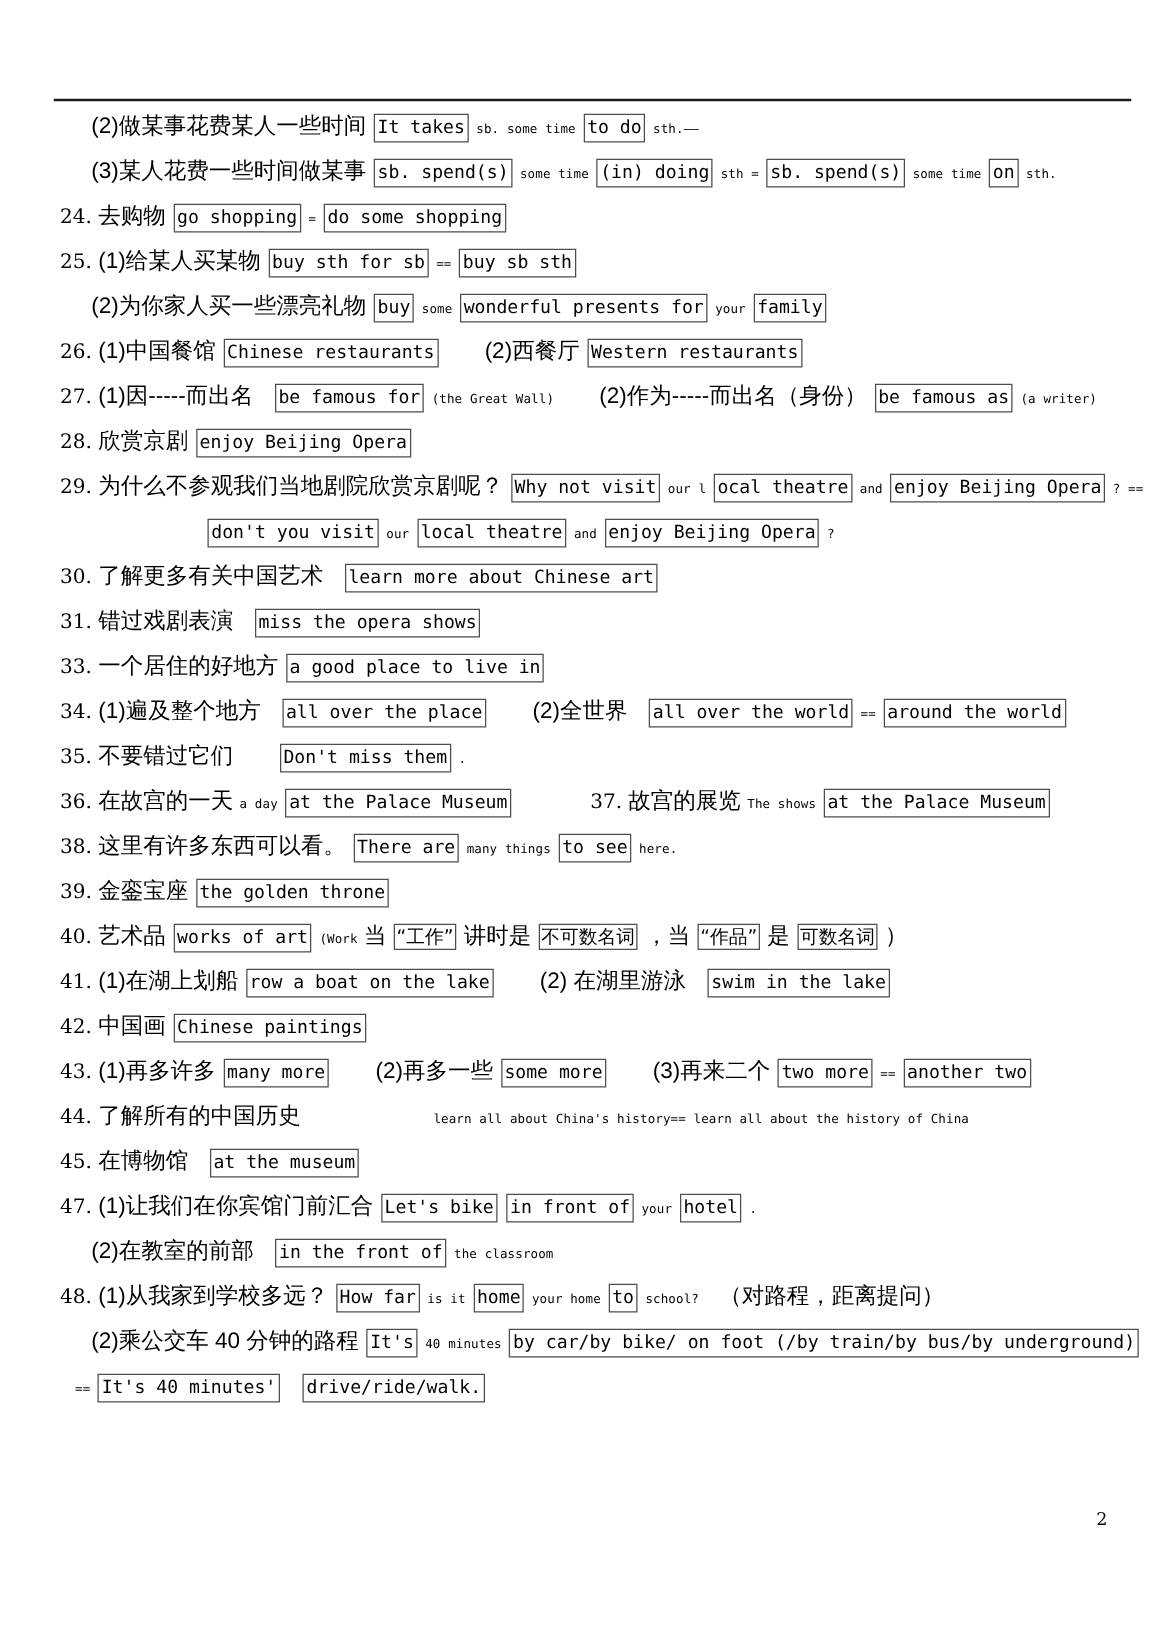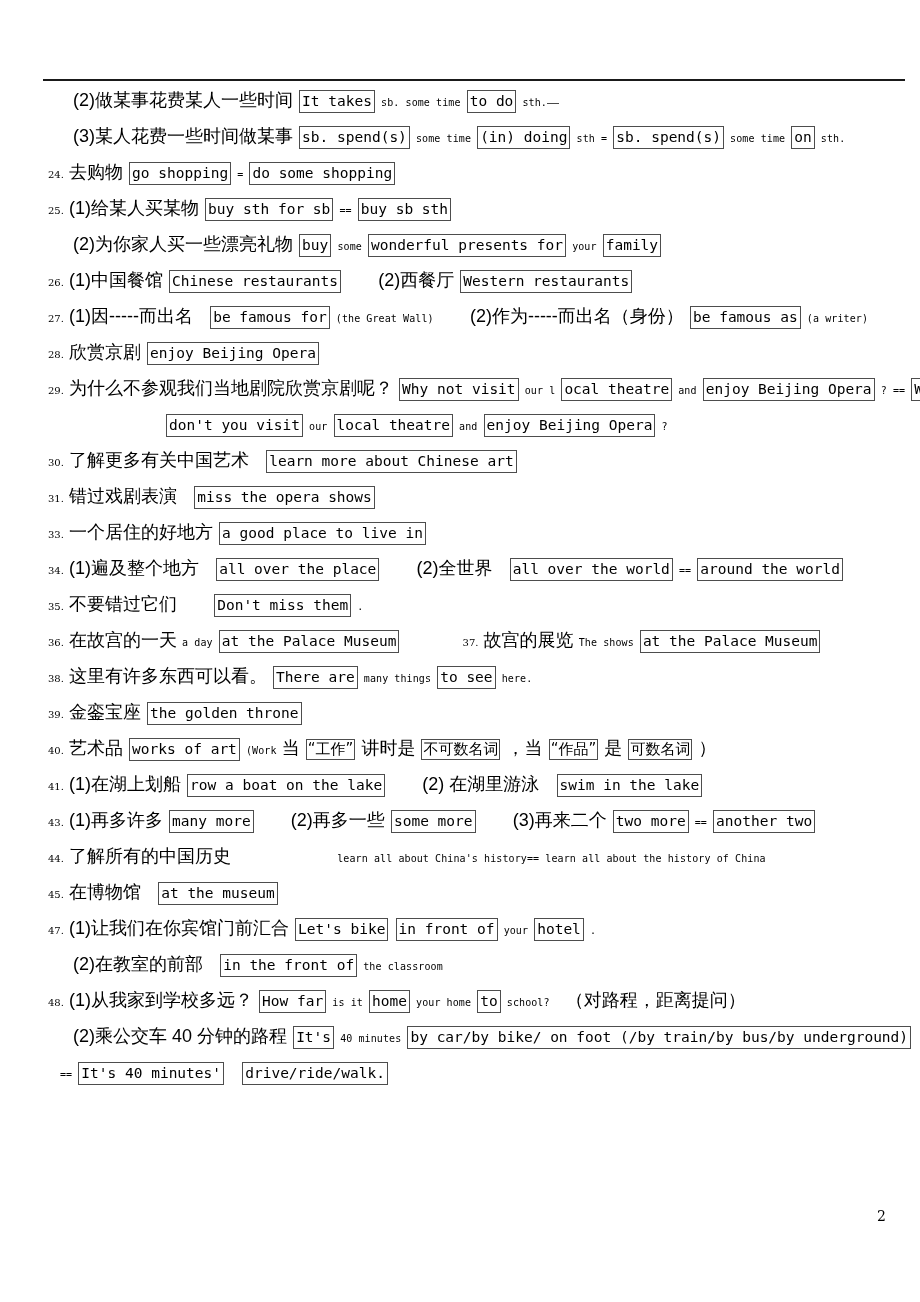--- a/index.html
+++ b/index.html
@@ -58,21 +58,21 @@
   .ind-3 { padding-left: 12px; }
 
   
   .cn {
     font-family: Liberation Sans, sans-serif;
     font-size: 18px;
     letter-spacing: 0px;
   }
   .num {
     font-family: "DejaVu Serif", "Liberation Serif", serif;
-    font-size: 10px;
+    font-size: 16px;
   }
   .en {
     font-family: "DejaVu Sans Mono", "Liberation Mono", monospace;
     font-size: 10px;
     letter-spacing: 0.1px;
   }
   
   .box {
     display: inline-block;
     border: 1px solid #4d4d4d;
@@ -124,20 +124,21 @@
       <div class="line"><span class="line-inner ind-0"><span class="num">30.</span> <span class="cn">了解更多有关中国艺术</span> <span class="sp"></span> <span class="box">learn more about Chinese art</span> </span></div>
       <div class="line"><span class="line-inner ind-0"><span class="num">31.</span> <span class="cn">错过戏剧表演</span> <span class="sp"></span> <span class="box">miss the opera shows</span> </span></div>
       <div class="line"><span class="line-inner ind-0"><span class="num">33.</span> <span class="cn">一个居住的好地方</span> <span class="box">a good place to live in</span> </span></div>
       <div class="line"><span class="line-inner ind-0"><span class="num">34.</span> <span class="cn">(1)遍及整个地方</span> <span class="sp"></span> <span class="box"> all over the place </span> <span class="sp-lg"></span> <span class="cn">(2)全世界</span> <span class="sp"></span> <span class="box">all over the world</span> <span class="en">==</span> <span class="box">around the world</span> </span></div>
       <div class="line"><span class="line-inner ind-0"><span class="num">35.</span> <span class="cn">不要错过它们</span> <span class="sp-lg"></span> <span class="box">Don't miss them</span> <span class="en">.</span> </span></div>
       <div class="line"><span class="line-inner ind-0"><span class="num">36.</span> <span class="cn">在故宫的一天</span> <span class="en">a day</span> <span class="box">at the Palace Museum</span> <span class="sp-xl"></span> <span class="num">37.</span> <span class="cn">故宫的展览</span> <span class="en">The shows</span> <span class="box">at the Palace Museum</span> </span></div>
       <div class="line"><span class="line-inner ind-0"><span class="num">38.</span> <span class="cn">这里有许多东西可以看。</span> <span class="box">There are</span> <span class="en">many things</span> <span class="box">to see</span> <span class="en">here.</span> </span></div>
       <div class="line"><span class="line-inner ind-0"><span class="num">39.</span> <span class="cn">金銮宝座</span> <span class="box">the golden throne</span> </span></div>
       <div class="line"><span class="line-inner ind-0"><span class="num">40.</span> <span class="cn">艺术品</span> <span class="box">works of art</span> <span class="en">(Work</span> <span class="cn">当</span> <span class="box cnbox">“工作”</span> <span class="cn">讲时是</span> <span class="box cnbox">不可数名词</span> <span class="cn">，当</span> <span class="box cnbox">“作品”</span> <span class="cn">是</span> <span class="box cnbox">可数名词</span> <span class="cn">）</span> </span></div>
       <div class="line"><span class="line-inner ind-0"><span class="num">41.</span> <span class="cn">(1)在湖上划船</span> <span class="box">row a boat on the lake</span> <span class="sp-lg"></span> <span class="cn">(2) 在湖里游泳</span> <span class="sp"></span> <span class="box">swim in the lake</span> </span></div>
+      <div class="line"><span class="line-inner ind-0"><span class="num">42.</span> <span class="cn">中国画</span> <span class="box">Chinese paintings </span> </span></div>
       <div class="line"><span class="line-inner ind-0"><span class="num">43.</span> <span class="cn">(1)再多许多</span> <span class="box">many more </span> <span class="sp-lg"></span> <span class="cn">(2)再多一些</span> <span class="box">some more </span> <span class="sp-lg"></span> <span class="cn">(3)再来二个</span> <span class="box">two more</span> <span class="en">==</span> <span class="box">another two</span> </span></div>
       <div class="line"><span class="line-inner ind-0"><span class="num">44.</span> <span class="cn">了解所有的中国历史</span> <span class="sp-xxl"></span> <span class="en">learn all about China's history== learn all about the history of China</span> </span></div>
       <div class="line"><span class="line-inner ind-0"><span class="num">45.</span> <span class="cn">在博物馆</span> <span class="sp"></span> <span class="box">at the museum</span> </span></div>
       <div class="line"><span class="line-inner ind-0"><span class="num">47.</span> <span class="cn">(1)让我们在你宾馆门前汇合</span> <span class="box">Let's bike</span> <span class="box">in front of</span> <span class="en">your</span> <span class="box">hotel </span> <span class="en">.</span> </span></div>
       <div class="line"><span class="line-inner ind-1"><span class="cn">(2)在教室的前部</span> <span class="sp"></span> <span class="box">in the front of</span> <span class="en">the classroom</span> </span></div>
       <div class="line"><span class="line-inner ind-0"><span class="num">48.</span> <span class="cn">(1)从我家到学校多远？</span> <span class="box">How far</span> <span class="en">is it</span> <span class="box">home</span> <span class="en">your home</span> <span class="box">to</span> <span class="en">school?</span> <span class="sp"></span> <span class="cn">（对路程，距离提问）</span> </span></div>
       <div class="line"><span class="line-inner ind-1"><span class="cn">(2)乘公交车 40 分钟的路程</span> <span class="box">It's</span> <span class="en">40 minutes</span> <span class="box">by car/by bike/ on foot (/by train/by bus/by underground)</span> </span></div>
       <div class="line"><span class="line-inner ind-3"><span class="en">==</span> <span class="box">It's 40 minutes'</span> <span class="sp"></span> <span class="box">drive/ride/walk.</span> </span></div>
     </div>
 

